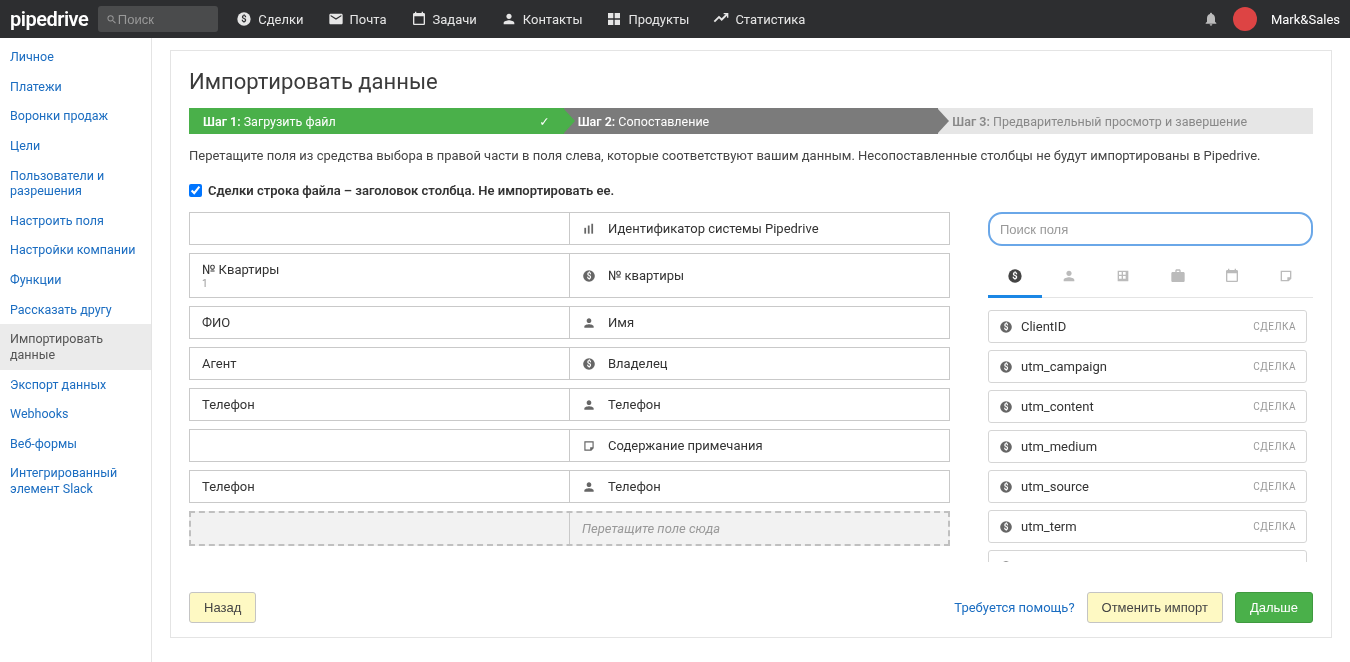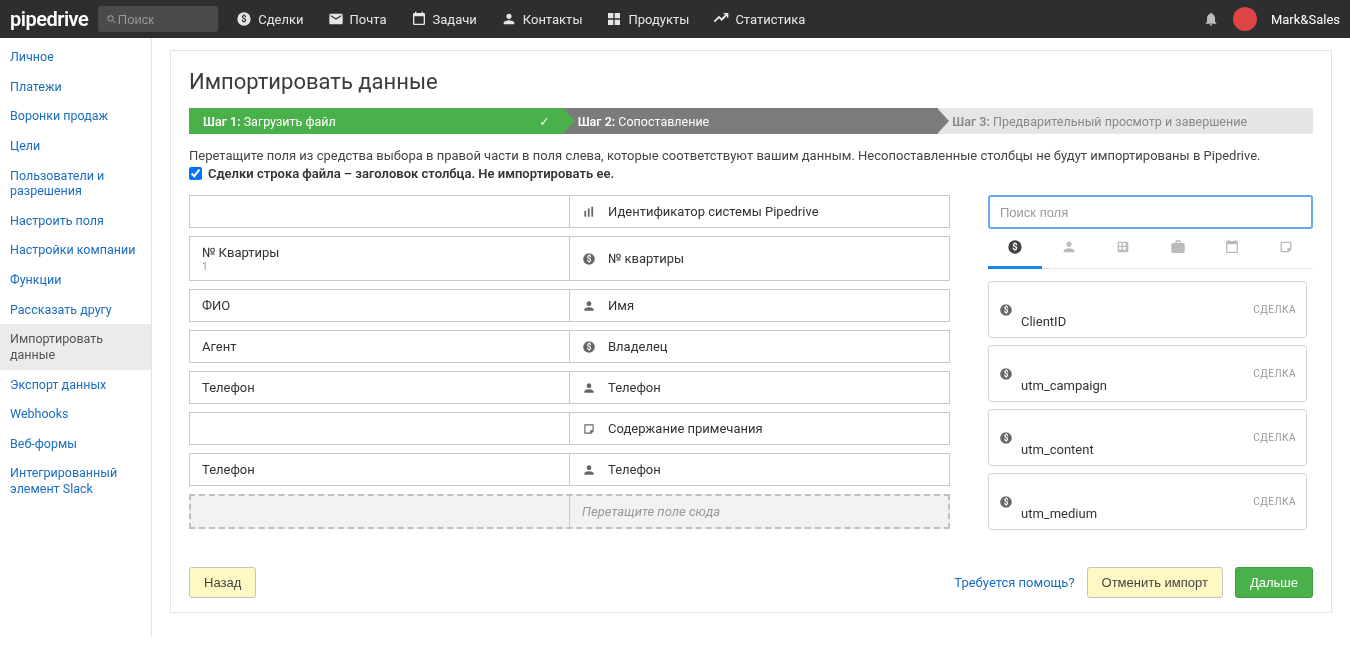--- a/index.html
+++ b/index.html
@@ -25,44 +25,44 @@
 .stepper { display: flex; margin-bottom: 14px; }
 .step { flex: 1; height: 26px; display: flex; align-items: center; padding-left: 14px; font-size: 12.5px; position: relative; color: #fff; }
 .step1 { background: #4ab04a; }
 .step2 { background: #7b7b7b; }
 .step3 { background: #e6e6e6; color: #888; }
 .step .arrow { position: absolute; right: -11px; top: 0; width: 0; height: 0; border-top: 13px solid transparent; border-bottom: 13px solid transparent; z-index: 2; }
 .step1 .arrow { border-left: 12px solid #4ab04a; }
 .step2 .arrow { border-left: 12px solid #7b7b7b; }
 .step b { font-weight: 600; }
 .step .check { margin-left: auto; margin-right: 14px; }
-.instruction { font-size: 13px; color: #444; margin-bottom: 3px; }
+.instruction { font-size: 13px; color: #444; margin-bottom: 20px; }
 .checkbox-row { display: flex; align-items: center; gap: 6px; margin-bottom: 14px; }
 .checkbox-row label { font-weight: 600; font-size: 13px; }
 .columns { display: flex; gap: 28px; }
 .left-col { flex: 1; max-height: 370px; overflow-y: auto; padding-right: 10px; }
 .map-row { display: flex; border: 1px solid #c9c9c9; margin-bottom: 8px; }
 .map-row .src { flex: 1; padding: 8px 12px; border-right: 1px solid #c9c9c9; display: flex; flex-direction: column; justify-content: center; }
 .map-row .src .h { font-size: 13px; color: #333; }
 .map-row .src .s { font-size: 10px; color: #999; margin-top: 1px; }
 .map-row .dst { flex: 1; padding: 8px 12px; display: flex; align-items: center; gap: 12px; font-size: 13px; color: #333; }
 .map-row.placeholder { border: 2px dashed #c0c0c0; background: #f2f2f2; }
 .map-row.placeholder .dst { color: #999; font-style: italic; }
 .icon-slot { width: 14px; display: inline-flex; }
 .right-col { width: 325px; }
-.field-search { width: 100%; border: 2px solid #6aa7e8; border-radius: 3px; height: 34px; padding: 0 10px; font-size: 13px; outline: none; margin-bottom: 2px; }
+.field-search { width: 100%; border: 2px solid #6aa7e8; border-radius: 14px; height: 34px; padding: 0 10px; font-size: 13px; outline: none; margin-bottom: 14px; }
 .field-search::placeholder { color: #999; }
 .tab-icons { display: flex; border-bottom: 1px solid #e4e4e4; margin-bottom: 12px; }
 .tab-icon { flex: 1; text-align: center; padding: 8px 0; cursor: pointer; }
 .tab-icon.active { border-bottom: 3px solid #1b87e5; margin-bottom: -1px; }
 .tab-icon svg { fill: #bbb; }
 .tab-icon.active svg { fill: #444; }
 .field-list { max-height: 252px; overflow-y: auto; display: flex; flex-direction: column; gap: 7px; padding-right: 6px; }
 .field-item { border: 1px solid #d5d5d5; border-radius: 3px; padding: 8px 10px; display: flex; align-items: center; gap: 8px; cursor: grab; background: #fff; }
-.field-item .fname { font-size: 13px; color: #333; margin-top: 24px; }
+.field-item .fname { font-size: 13px; color: #333; }
 .field-item .ftype { margin-left: auto; font-size: 10px; color: #999; letter-spacing: 0.5px; }
 .footer { display: flex; align-items: center; margin-top: 18px; padding-top: 12px; }
 .btn { border: 1px solid #c4c4c4; background: #fef9c3; padding: 7px 14px; font-size: 13px; border-radius: 3px; cursor: pointer; color: #444; }
 .btn.green { background: #4ab04a; border-color: #3f993f; color: #fff; }
 .footer .right { margin-left: auto; display: flex; align-items: center; gap: 12px; }
 .help-link { color: #1b6dc1; font-size: 13px; cursor: pointer; }
 ::-webkit-scrollbar { width: 10px; }
 ::-webkit-scrollbar-thumb { background: #c9c9c9; border-radius: 5px; }
 ::-webkit-scrollbar-track { background: #f0f0f0; }
 </style>

